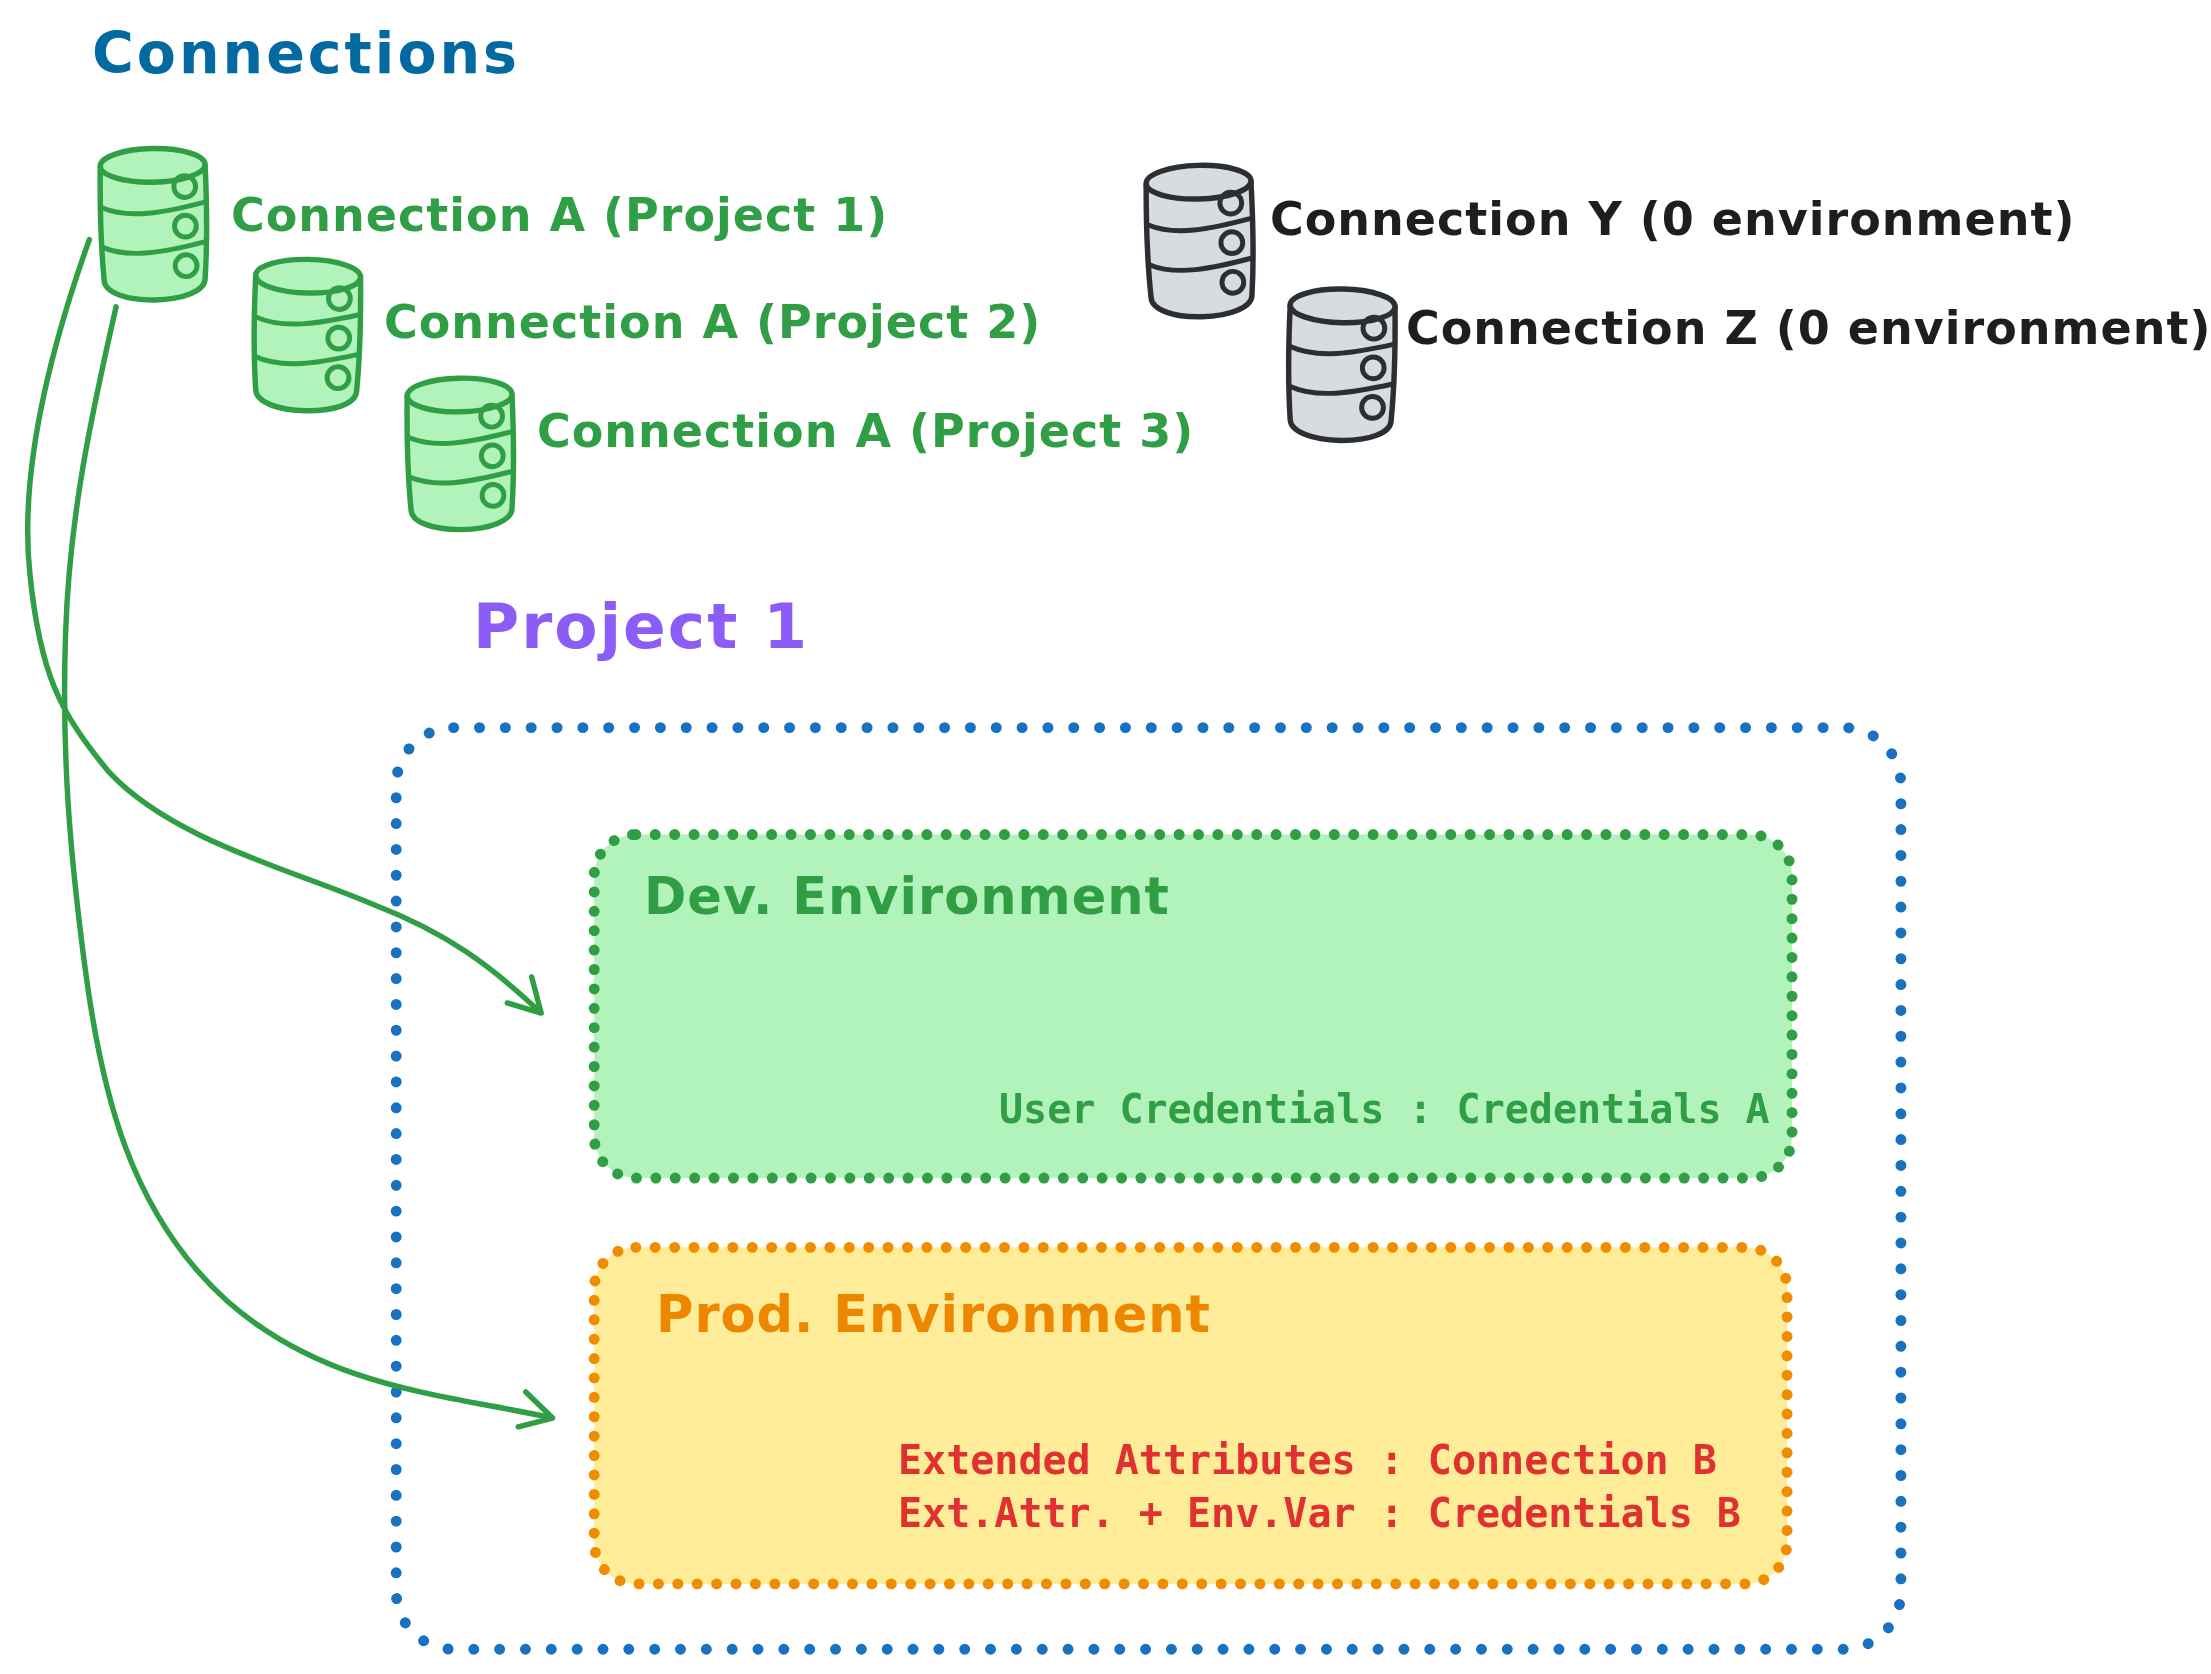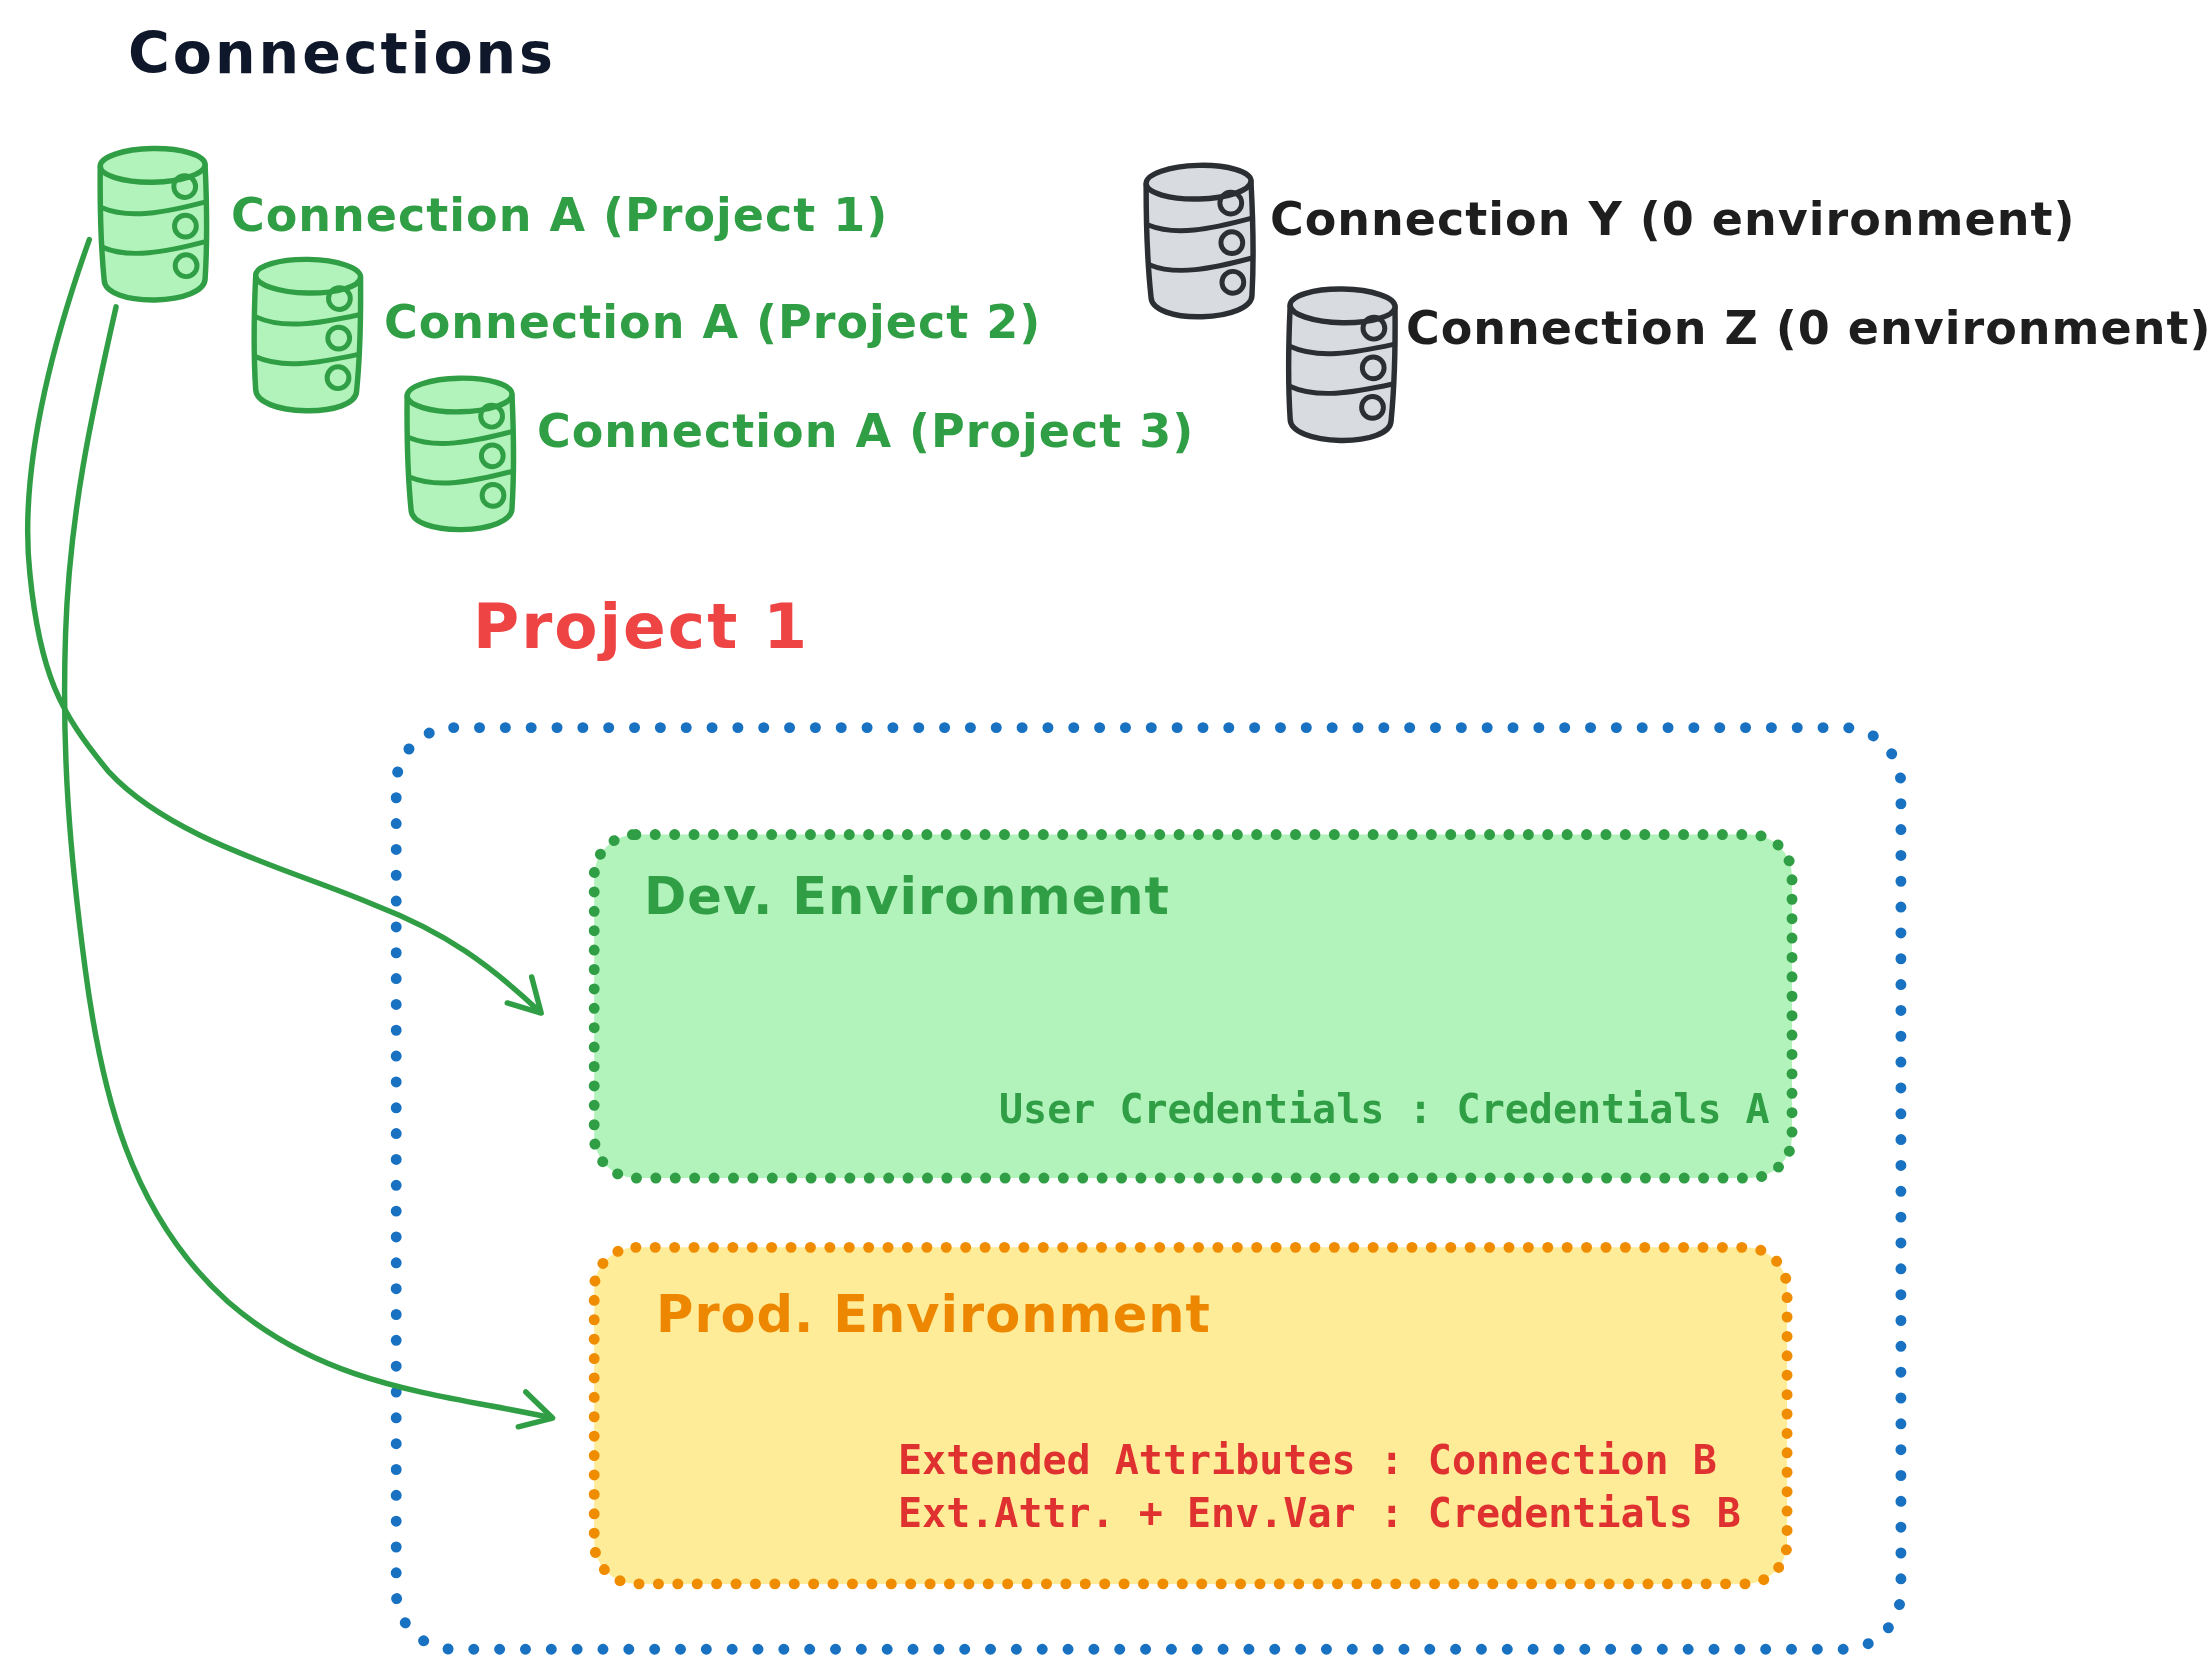--- a/index.html
+++ b/index.html
@@ -17,29 +17,29 @@
     width: 2212px; height: 1674px;
   }
   .txt {
     position: absolute;
     white-space: nowrap;
     line-height: 1.1;
   }
   .hand  { font-family: "DejaVu Sans", sans-serif; font-weight: 700; letter-spacing: 1px; }
   .mono  { font-family: "DejaVu Sans Mono", monospace; font-weight: 700; letter-spacing: 0px; }
 
-  .title-main   { left: 92px;  top: 22px;  font-size: 57px; color: #0f172a; letter-spacing: 3px; margin-left: 36px; }
+  .title-main   { left: 92px;  top: 22px;  font-size: 57px; color: #0369a1; letter-spacing: 3px; }
   .lbl-green    { color: #2f9e44; font-size: 46px; }
   .lbl-a1       { left: 231px;  top: 190px; }
   .lbl-a2       { left: 384px;  top: 297px; text-align: right; }
   .lbl-a3       { left: 537px;  top: 406px; }
   .lbl-black    { color: #1e1e1e; font-size: 46px; }
   .lbl-y        { left: 1270px; top: 194px; }
   .lbl-z        { left: 1406px; top: 303px; }
-  .project-ttl  { left: 473px;  top: 592px; font-size: 63px; color: #ef4444; letter-spacing: 2px; }
+  .project-ttl  { left: 473px;  top: 592px; font-size: 63px; color: #8b5cf6; letter-spacing: 2px; }
   .dev-ttl      { left: 644px;  top: 869px;  font-size: 51px; color: #2f9e44; text-align: right; }
   .dev-cred     { left: 975px;  top: 1087px; font-size: 40px; color: #2f9e44; margin-left: 24px; }
   .prod-ttl     { left: 656px;  top: 1287px; font-size: 51px; color: #ed8700; }
   .prod-map1    { left: 898px;  top: 1438px; font-size: 40px; color: #e03131; }
   .prod-map2    { left: 898px;  top: 1491px; font-size: 40px; color: #e03131; }
 
   .db-green { --db-fill: #b2f2bb; --db-stroke: #2f9e44; }
   .db-gray  { --db-fill: #d8dce1; --db-stroke: #2b2f33; }
   .db-body  { fill: var(--db-fill); stroke: var(--db-stroke); }
   .db-line  { fill: none; stroke: var(--db-stroke); }

